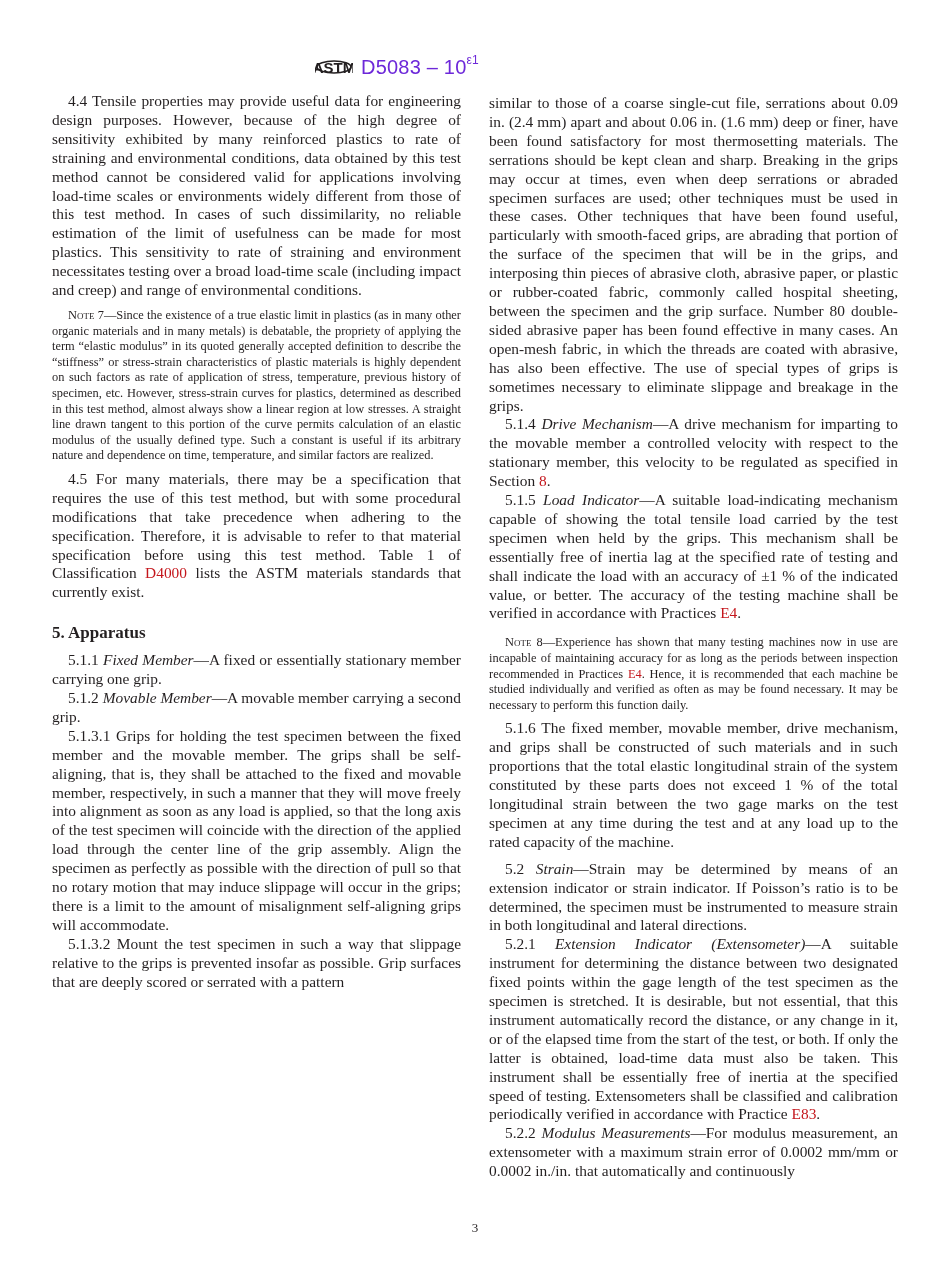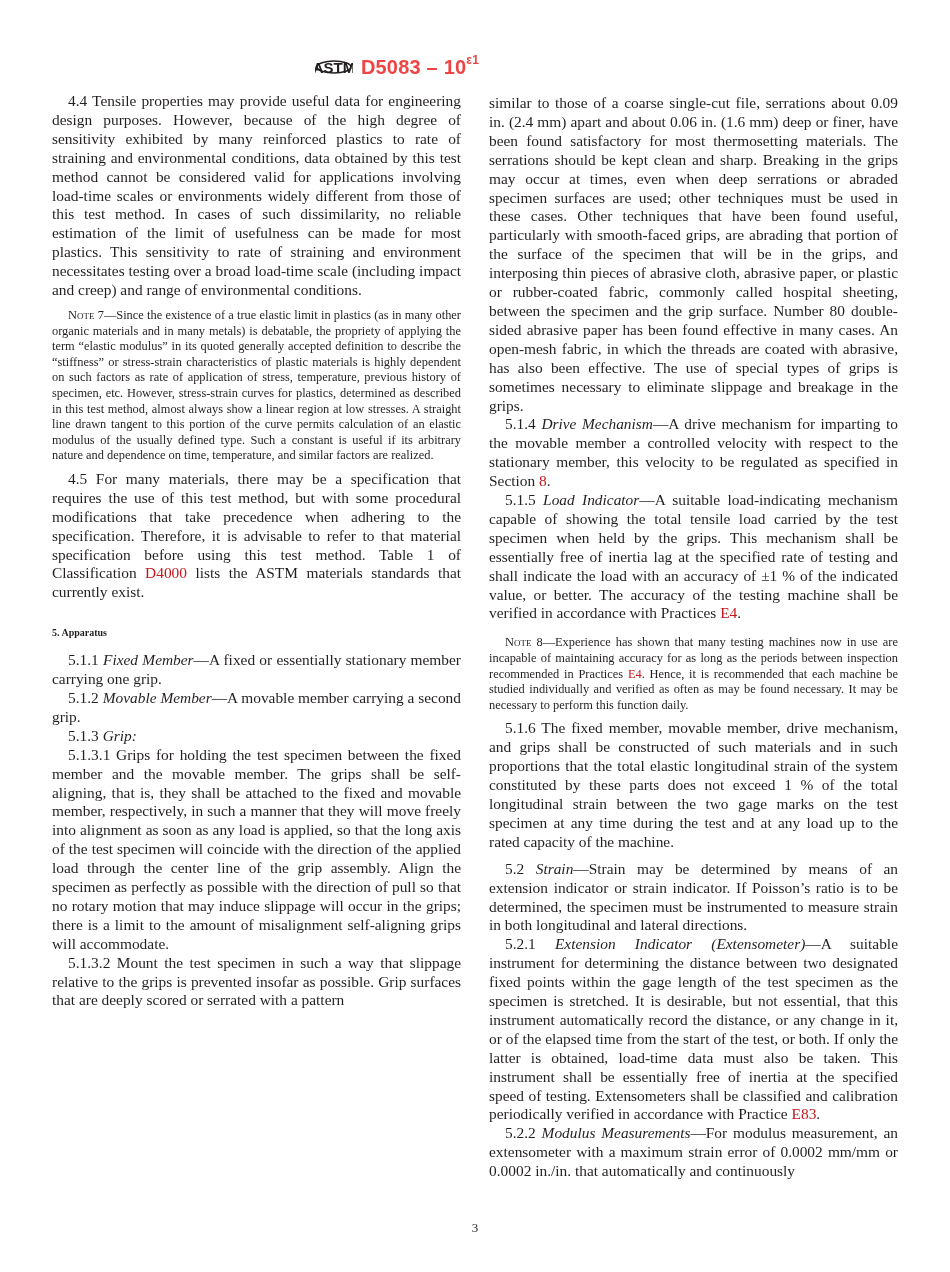--- a/index.html
+++ b/index.html
@@ -1,32 +1,32 @@
 <!DOCTYPE html>
 <html><head>
 <meta charset="utf-8">
 <style>
   html, body { margin: 0; padding: 0; background: #ffffff; }
   body { width: 950px; height: 1272px; position: relative; overflow: hidden;
          font-family: "Liberation Serif", "DejaVu Serif", serif; color: #231f20; }
   .header { position: absolute; top: 50px; left: 0; width: 794px; height: 34px;
             display: flex; justify-content: center; align-items: center; }
   .logo { width: 38px; height: 34px; margin-right: 8px; }
-  .doc-id { font-family: "Liberation Sans", "DejaVu Sans", sans-serif; font-weight: bold;
-            font-size: 20px; color: #ef4444; letter-spacing: 0.2px; }
+  .doc-id { font-family: "Liberation Sans", "DejaVu Sans", sans-serif; font-weight: normal;
+            font-size: 20px; color: #6d28d9; letter-spacing: 0.2px; }
   .doc-id sup { font-size: 12px; position: relative; top: -2px; }
   .col { position: absolute; top: 92px; width: 409px; font-size: 15.4px; line-height: 18.9px;
          text-align: justify; }
   .col.left { left: 52px; }
   .col.right { left: 489px; top: 94px; }
   p { margin: 0; }
   .para { text-indent: 16px; }
   .note { font-size: 12.4px; line-height: 15.6px; text-indent: 16px; margin: 8px 0 6px 0; }
   .note .sc { font-variant: small-caps; }
-  .heading { font-weight: bold; margin: 22px 0 8px 0; text-indent: 0; font-size: 10px; }
+  .heading { font-weight: bold; margin: 22px 0 8px 0; text-indent: 0; font-size: 17px; }
   .link { color: #c4161c; }
   i { }
   .page-num { position: absolute; top: 1220px; left: 0; width: 950px; text-align: center;
               font-size: 13px; }
   .gap-s { height: 4px; }
 </style>
 </head>
 <body>
 
 <div class="header">
@@ -37,21 +37,20 @@
   <span class="doc-id"><span>D5083 – 10</span><sup>ε1</sup></span>
 </div>
 
 <div class="col left">
   <p class="para">4.4 Tensile properties may provide useful data for engineering design purposes. However, because of the high degree of sensitivity exhibited by many reinforced plastics to rate of straining and environmental conditions, data obtained by this test method cannot be considered valid for applications involving load-time scales or environments widely different from those of this test method. In cases of such dissimilarity, no reliable estimation of the limit of usefulness can be made for most plastics. This sensitivity to rate of straining and environment necessitates testing over a broad load-time scale (including impact and creep) and range of environmental conditions.</p>
   <p class="note"><span class="sc">Note 7</span><span>—Since the existence of a true elastic limit in plastics (as in many other organic materials and in many metals) is debatable, the propriety of applying the term “elastic modulus” in its quoted generally accepted definition to describe the “stiffness” or stress-strain characteristics of plastic materials is highly dependent on such factors as rate of application of stress, temperature, previous history of specimen, etc. However, stress-strain curves for plastics, determined as described in this test method, almost always show a linear region at low stresses. A straight line drawn tangent to this portion of the curve permits calculation of an elastic modulus of the usually defined type. Such a constant is useful if its arbitrary nature and dependence on time, temperature, and similar factors are realized.</span></p>
   <p class="para"><span>4.5 For many materials, there may be a specification that requires the use of this test method, but with some procedural modifications that take precedence when adhering to the specification. Therefore, it is advisable to refer to that material specification before using this test method. Table 1 of Classification </span><span class="link">D4000</span><span> lists the ASTM materials standards that currently exist.</span></p>
   <p class="heading">5. Apparatus</p>
   <p class="para"><span>5.1.1 </span><i>Fixed Member</i><span>—A fixed or essentially stationary member carrying one grip.</span></p>
   <p class="para"><span>5.1.2 </span><i>Movable Member</i><span>—A movable member carrying a second grip.</span></p>
-  <p class="para"><span>5.1.3 </span><i>Grip:</i></p>
   <p class="para">5.1.3.1 Grips for holding the test specimen between the fixed member and the movable member. The grips shall be self-aligning, that is, they shall be attached to the fixed and movable member, respectively, in such a manner that they will move freely into alignment as soon as any load is applied, so that the long axis of the test specimen will coincide with the direction of the applied load through the center line of the grip assembly. Align the specimen as perfectly as possible with the direction of pull so that no rotary motion that may induce slippage will occur in the grips; there is a limit to the amount of misalignment self-aligning grips will accommodate.</p>
   <p class="para">5.1.3.2 Mount the test specimen in such a way that slippage relative to the grips is prevented insofar as possible. Grip surfaces that are deeply scored or serrated with a pattern</p>
 </div>
 
 <div class="col right">
   <p>similar to those of a coarse single-cut file, serrations about 0.09 in. (2.4 mm) apart and about 0.06 in. (1.6 mm) deep or finer, have been found satisfactory for most thermosetting materials. The serrations should be kept clean and sharp. Breaking in the grips may occur at times, even when deep serrations or abraded specimen surfaces are used; other techniques must be used in these cases. Other techniques that have been found useful, particularly with smooth-faced grips, are abrading that portion of the surface of the specimen that will be in the grips, and interposing thin pieces of abrasive cloth, abrasive paper, or plastic or rubber-coated fabric, commonly called hospital sheeting, between the specimen and the grip surface. Number 80 double-sided abrasive paper has been found effective in many cases. An open-mesh fabric, in which the threads are coated with abrasive, has also been effective. The use of special types of grips is sometimes necessary to eliminate slippage and breakage in the grips.</p>
   <p class="para"><span>5.1.4 </span><i>Drive Mechanism</i><span>—A drive mechanism for imparting to the movable member a controlled velocity with respect to the stationary member, this velocity to be regulated as specified in Section </span><span class="link">8</span><span>.</span></p>
   <p class="para"><span>5.1.5 </span><i>Load Indicator</i><span>—A suitable load-indicating mechanism capable of showing the total tensile load carried by the test specimen when held by the grips. This mechanism shall be essentially free of inertia lag at the specified rate of testing and shall indicate the load with an accuracy of ±1 % of the indicated value, or better. The accuracy of the testing machine shall be verified in accordance with Practices </span><span class="link">E4</span><span>.</span></p>
   <p class="note" style="margin-top:12px;"><span class="sc">Note 8</span><span>—Experience has shown that many testing machines now in use are incapable of maintaining accuracy for as long as the periods between inspection recommended in Practices </span><span class="link">E4</span><span>. Hence, it is recommended that each machine be studied individually and verified as often as may be found necessary. It may be necessary to perform this function daily.</span></p>
   <p class="para">5.1.6 The fixed member, movable member, drive mechanism, and grips shall be constructed of such materials and in such proportions that the total elastic longitudinal strain of the system constituted by these parts does not exceed 1 % of the total longitudinal strain between the two gage marks on the test specimen at any time during the test and at any load up to the rated capacity of the machine.</p>

